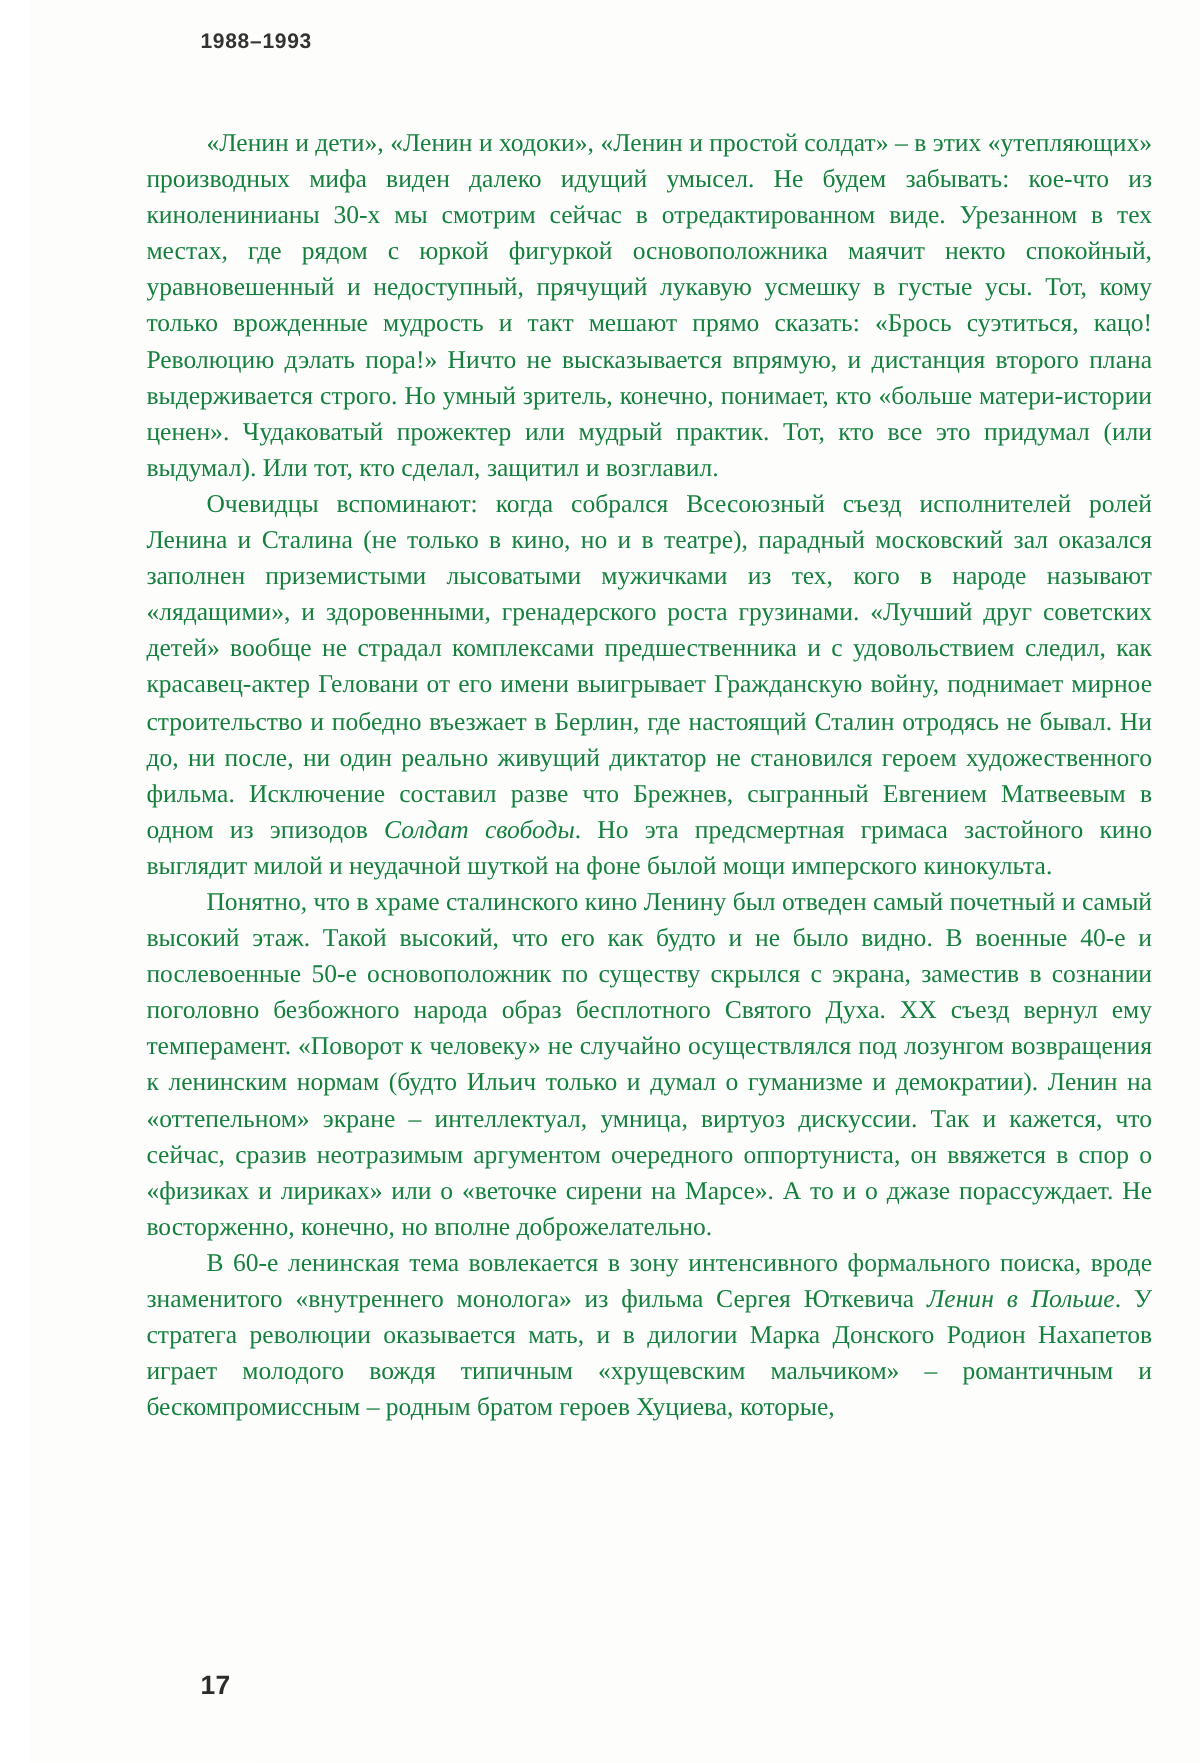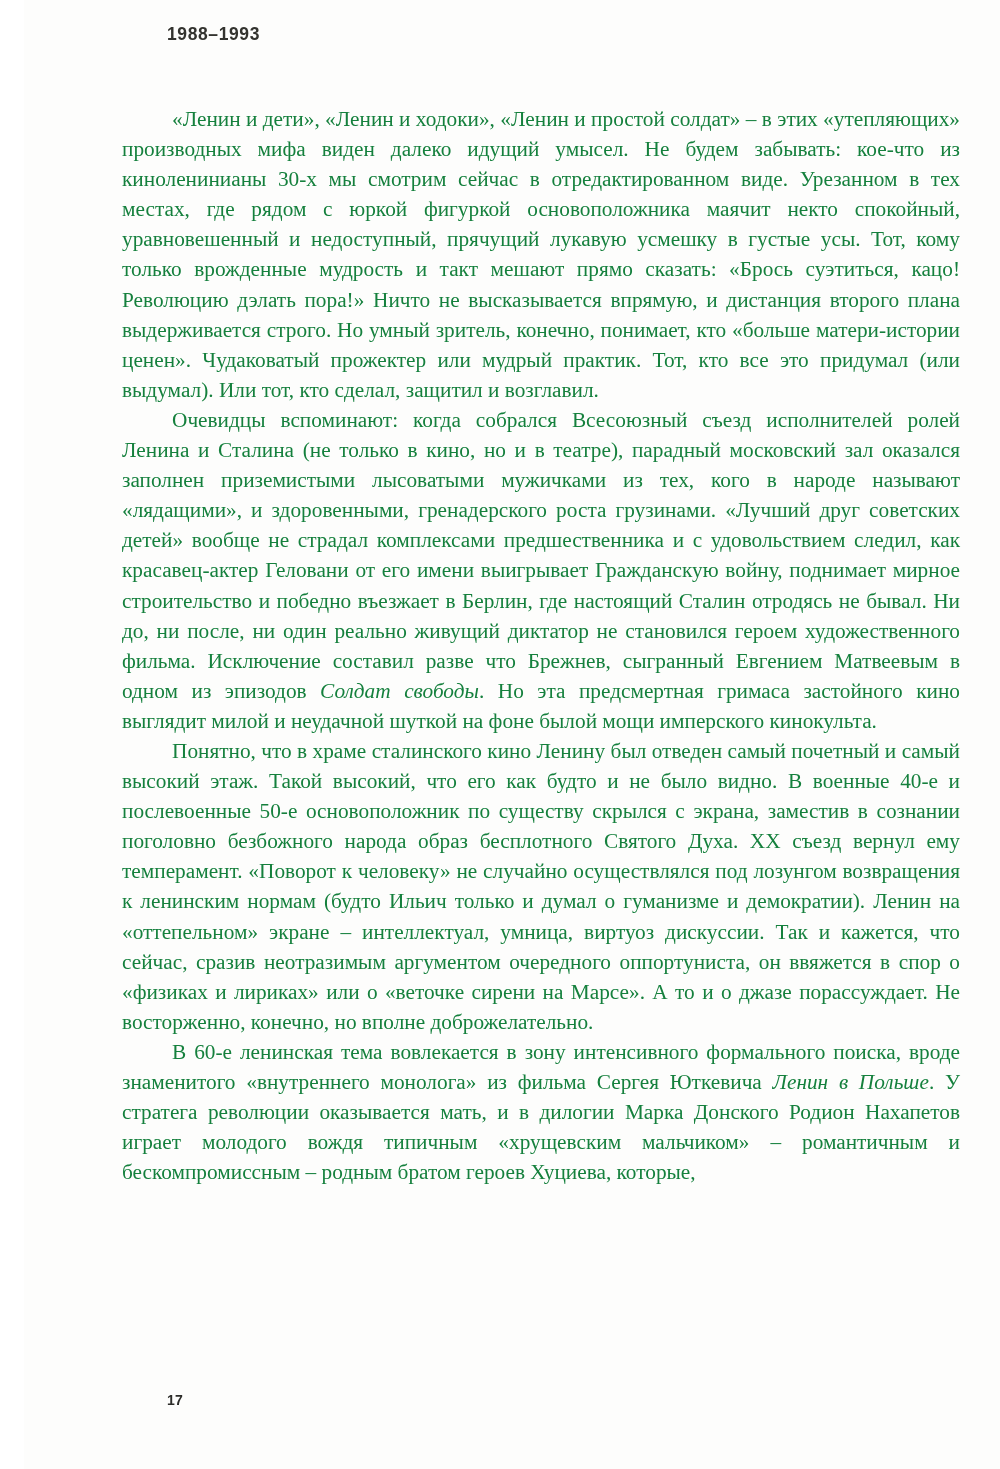--- a/index.html
+++ b/index.html
@@ -60,21 +60,21 @@
   .para i, .para em {
     font-style: italic;
   }
 
   
   .folio {
     position: absolute;
     left: 143px;
     top: 1392px;
     font-family: "Liberation Sans", "DejaVu Sans", sans-serif;
-    font-size: 14px;
+    font-size: 22px;
     font-weight: 700;
     color: #2c2c29;
     letter-spacing: 0.3px;
   }
 </style>
 </head>
 <body>
 
 <div class="page" style="background: rgb(253, 253, 252);">
 

